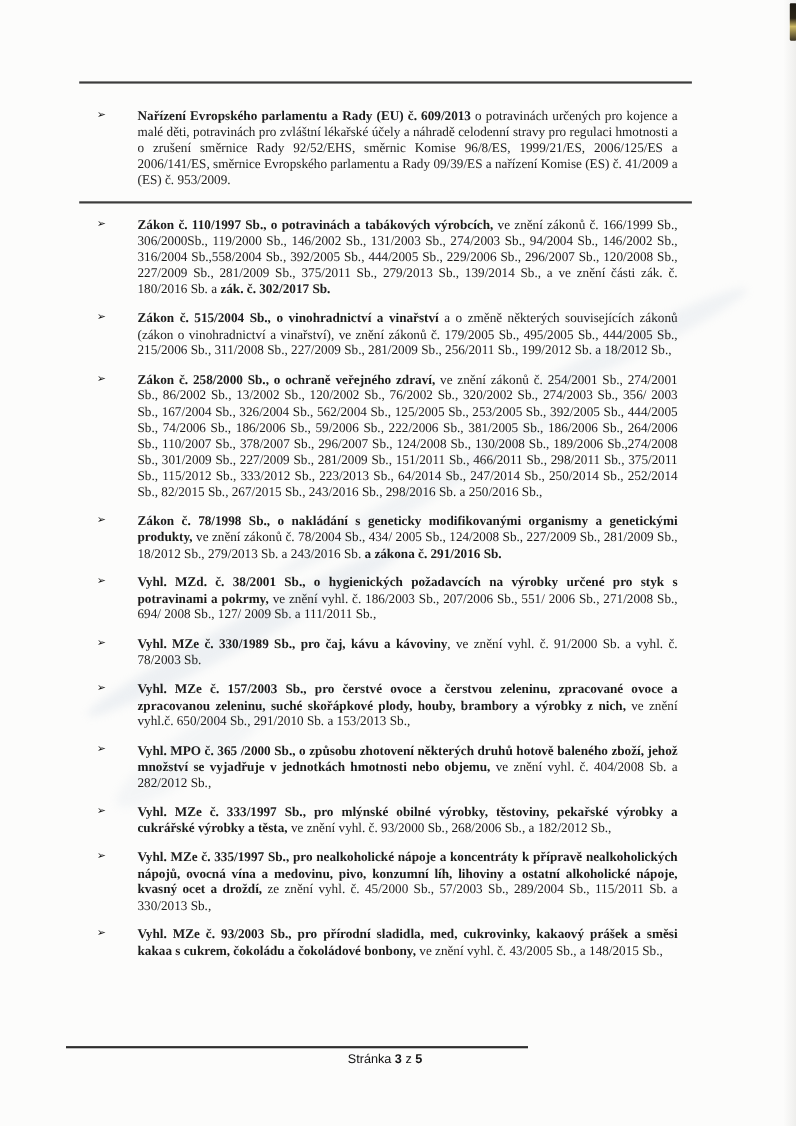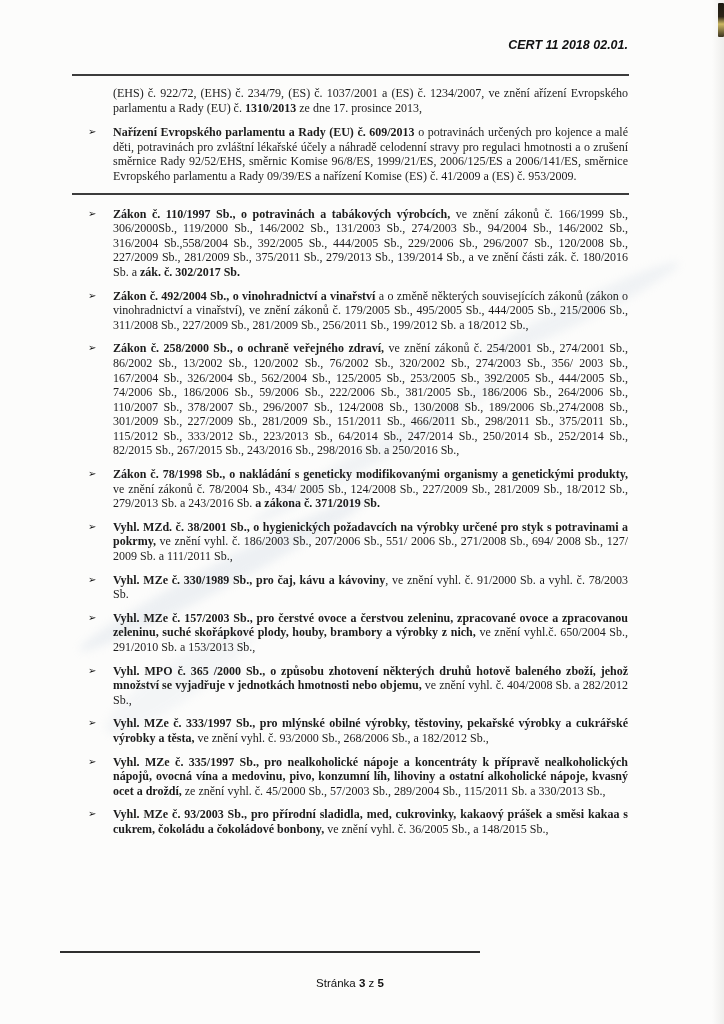--- a/index.html
+++ b/index.html
@@ -45,79 +45,75 @@
   }
   .rule{background:#3c3c3c;height:2px;}
   .rule-top{position:absolute;left:72px;top:74px;width:557px;}
   .content{
     position:absolute;left:113px;top:86px;width:515px;
     font-size:12px;line-height:14.6px;
     text-align:justify;
   }
   .para{margin:0 0 10px 0;}
   .item{position:relative;margin:0 0 9px 0;}
-  .item-text{margin:0;}
+  .item-text{margin:12px;}
   .bullet{
     position:absolute;left:-25px;top:0px;
     font-size:10px;line-height:14.6px;color:#111;
   }
   b{font-weight:bold;}
   .mid-rule{margin:9px 0 12px -41px;width:557px;}
   .footer-rule{position:absolute;left:60px;top:951px;width:420px;height:2px;background:#2e2e2e;}
   .footer{
     position:absolute;left:0;right:24px;top:957px;
     text-align:center;
     font-family:"Liberation Sans", sans-serif;
-    font-size:11.5px;color:#111;margin-top:20px;
+    font-size:11.5px;color:#111;
   }
 </style>
 </head>
 <body>
 
 <div class="page">
 
   <div class="watermark">
     <div class="wm-stroke wm1"></div>
     <div class="wm-stroke wm2"></div>
     <div class="wm-stroke wm3"></div>
     <div class="wm-stroke wm4"></div>
   </div>
 
   <div class="edge-shade"></div>
   <div class="corner-artifact"></div>
 
-  <div class="header">
-    <span>CERT 11 2018 02.01.</span>
-  </div>
 
   <div class="rule rule-top"></div>
 
   <div class="content">
-    <p class="para"><span>(EHS) č. 922/72, (EHS) č. 234/79, (ES) č. 1037/2001 a (ES) č. 1234/2007, ve znění ařízení Evropského parlamentu a Rady (EU) č. </span><b>1310/2013</b><span> ze dne 17. prosince 2013,</span></p>
     <div id="items">
         <div class="item">
           <span class="bullet">➢</span>
           <p class="item-text"><b>Nařízení Evropského parlamentu a Rady (EU) č. 609/2013</b><span> o potravinách určených pro kojence a malé děti, potravinách pro zvláštní lékařské účely a náhradě celodenní stravy pro regulaci hmotnosti a o zrušení směrnice Rady 92/52/EHS, směrnic Komise 96/8/ES, 1999/21/ES, 2006/125/ES a 2006/141/ES, směrnice Evropského parlamentu a Rady 09/39/ES a nařízení Komise (ES) č. 41/2009 a (ES) č. 953/2009.</span></p>
         </div>
         <div class="rule mid-rule"></div>
         <div class="item">
           <span class="bullet">➢</span>
           <p class="item-text"><b>Zákon č. 110/1997 Sb., o potravinách a tabákových výrobcích,</b><span> ve znění zákonů č. 166/1999 Sb., 306/2000Sb., 119/2000 Sb., 146/2002 Sb., 131/2003 Sb., 274/2003 Sb., 94/2004 Sb., 146/2002 Sb., 316/2004 Sb.,558/2004 Sb., 392/2005 Sb., 444/2005 Sb., 229/2006 Sb., 296/2007 Sb., 120/2008 Sb., 227/2009 Sb., 281/2009 Sb., 375/2011 Sb., 279/2013 Sb., 139/2014 Sb., a ve znění části zák. č. 180/2016 Sb. a </span><b>zák. č. 302/2017 Sb.</b></p>
         </div>
         <div class="item">
           <span class="bullet">➢</span>
-          <p class="item-text"><b>Zákon č. 492/2004 Sb., o vinohradnictví a vinařství</b><span> a o změně některých souvisejících zákonů (zákon o vinohradnictví a vinařství), ve znění zákonů č. 179/2005 Sb., 495/2005 Sb., 444/2005 Sb., 215/2006 Sb., 311/2008 Sb., 227/2009 Sb., 281/2009 Sb., 256/2011 Sb., 199/2012 Sb. a 18/2012 Sb.,</span></p>
+          <p class="item-text"><b>Zákon č. 515/2004 Sb., o vinohradnictví a vinařství</b><span> a o změně některých souvisejících zákonů (zákon o vinohradnictví a vinařství), ve znění zákonů č. 179/2005 Sb., 495/2005 Sb., 444/2005 Sb., 215/2006 Sb., 311/2008 Sb., 227/2009 Sb., 281/2009 Sb., 256/2011 Sb., 199/2012 Sb. a 18/2012 Sb.,</span></p>
         </div>
         <div class="item">
           <span class="bullet">➢</span>
           <p class="item-text"><b>Zákon č. 258/2000 Sb., o ochraně veřejného zdraví,</b><span> ve znění zákonů č. 254/2001 Sb., 274/2001 Sb., 86/2002 Sb., 13/2002 Sb., 120/2002 Sb., 76/2002 Sb., 320/2002 Sb., 274/2003 Sb., 356/ 2003 Sb., 167/2004 Sb., 326/2004 Sb., 562/2004 Sb., 125/2005 Sb., 253/2005 Sb., 392/2005 Sb., 444/2005 Sb., 74/2006 Sb., 186/2006 Sb., 59/2006 Sb., 222/2006 Sb., 381/2005 Sb., 186/2006 Sb., 264/2006 Sb., 110/2007 Sb., 378/2007 Sb., 296/2007 Sb., 124/2008 Sb., 130/2008 Sb., 189/2006 Sb.,274/2008 Sb., 301/2009 Sb., 227/2009 Sb., 281/2009 Sb., 151/2011 Sb., 466/2011 Sb., 298/2011 Sb., 375/2011 Sb., 115/2012 Sb., 333/2012 Sb., 223/2013 Sb., 64/2014 Sb., 247/2014 Sb., 250/2014 Sb., 252/2014 Sb., 82/2015 Sb., 267/2015 Sb., 243/2016 Sb., 298/2016 Sb. a 250/2016 Sb.,</span></p>
         </div>
         <div class="item">
           <span class="bullet">➢</span>
-          <p class="item-text"><b>Zákon č. 78/1998 Sb., o nakládání s geneticky modifikovanými organismy a genetickými produkty,</b><span> ve znění zákonů č. 78/2004 Sb., 434/ 2005 Sb., 124/2008 Sb., 227/2009 Sb., 281/2009 Sb., 18/2012 Sb., 279/2013 Sb. a 243/2016 Sb. </span><b>a zákona č. 371/2019 Sb.</b></p>
+          <p class="item-text"><b>Zákon č. 78/1998 Sb., o nakládání s geneticky modifikovanými organismy a genetickými produkty,</b><span> ve znění zákonů č. 78/2004 Sb., 434/ 2005 Sb., 124/2008 Sb., 227/2009 Sb., 281/2009 Sb., 18/2012 Sb., 279/2013 Sb. a 243/2016 Sb. </span><b>a zákona č. 291/2016 Sb.</b></p>
         </div>
         <div class="item">
           <span class="bullet">➢</span>
           <p class="item-text"><b>Vyhl. MZd. č. 38/2001 Sb., o hygienických požadavcích na výrobky určené pro styk s potravinami a pokrmy,</b><span> ve znění vyhl. č. 186/2003 Sb., 207/2006 Sb., 551/ 2006 Sb., 271/2008 Sb., 694/ 2008 Sb., 127/ 2009 Sb. a 111/2011 Sb.,</span></p>
         </div>
         <div class="item">
           <span class="bullet">➢</span>
           <p class="item-text"><b>Vyhl. MZe č. 330/1989 Sb., pro čaj, kávu a kávoviny</b><span>, ve znění vyhl. č. 91/2000 Sb. a vyhl. č. 78/2003 Sb.</span></p>
         </div>
         <div class="item">
@@ -131,21 +127,21 @@
         <div class="item">
           <span class="bullet">➢</span>
           <p class="item-text"><b>Vyhl. MZe č. 333/1997 Sb., pro mlýnské obilné výrobky, těstoviny, pekařské výrobky a cukrářské výrobky a těsta,</b><span> ve znění vyhl. č. 93/2000 Sb., 268/2006 Sb., a 182/2012 Sb.,</span></p>
         </div>
         <div class="item">
           <span class="bullet">➢</span>
           <p class="item-text"><b>Vyhl. MZe č. 335/1997 Sb., pro nealkoholické nápoje a koncentráty k přípravě nealkoholických nápojů, ovocná vína a medovinu, pivo, konzumní líh, lihoviny a ostatní alkoholické nápoje, kvasný ocet a droždí,</b><span> ze znění vyhl. č. 45/2000 Sb., 57/2003 Sb., 289/2004 Sb., 115/2011 Sb. a 330/2013 Sb.,</span></p>
         </div>
         <div class="item">
           <span class="bullet">➢</span>
-          <p class="item-text"><b>Vyhl. MZe č. 93/2003 Sb., pro přírodní sladidla, med, cukrovinky, kakaový prášek a směsi kakaa s cukrem, čokoládu a čokoládové bonbony,</b><span> ve znění vyhl. č. 36/2005 Sb., a 148/2015 Sb.,</span></p>
+          <p class="item-text"><b>Vyhl. MZe č. 93/2003 Sb., pro přírodní sladidla, med, cukrovinky, kakaový prášek a směsi kakaa s cukrem, čokoládu a čokoládové bonbony,</b><span> ve znění vyhl. č. 43/2005 Sb., a 148/2015 Sb.,</span></p>
         </div>
       </div>
   </div>
 
   <div class="footer-rule"></div>
   <div class="footer"><span>Stránka </span><b>3</b><span> z </span><b>5</b></div>
 
 </div>
 
 </body></html>

